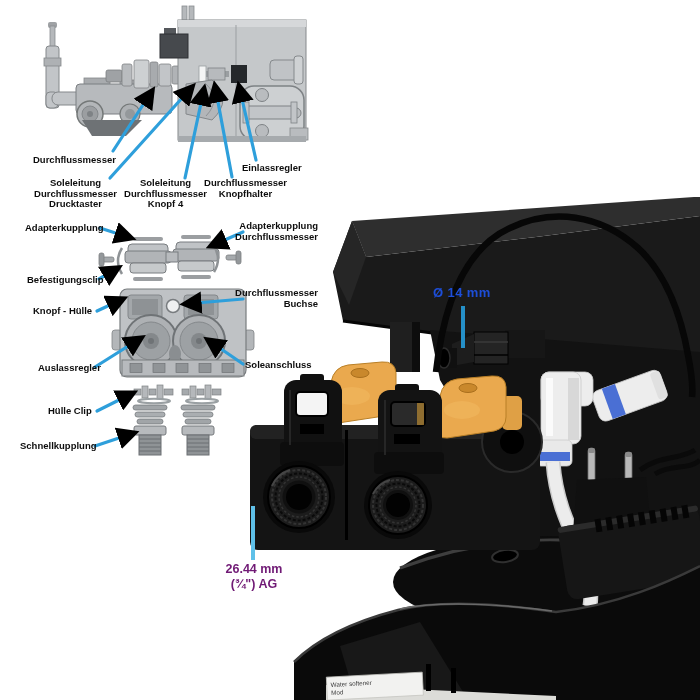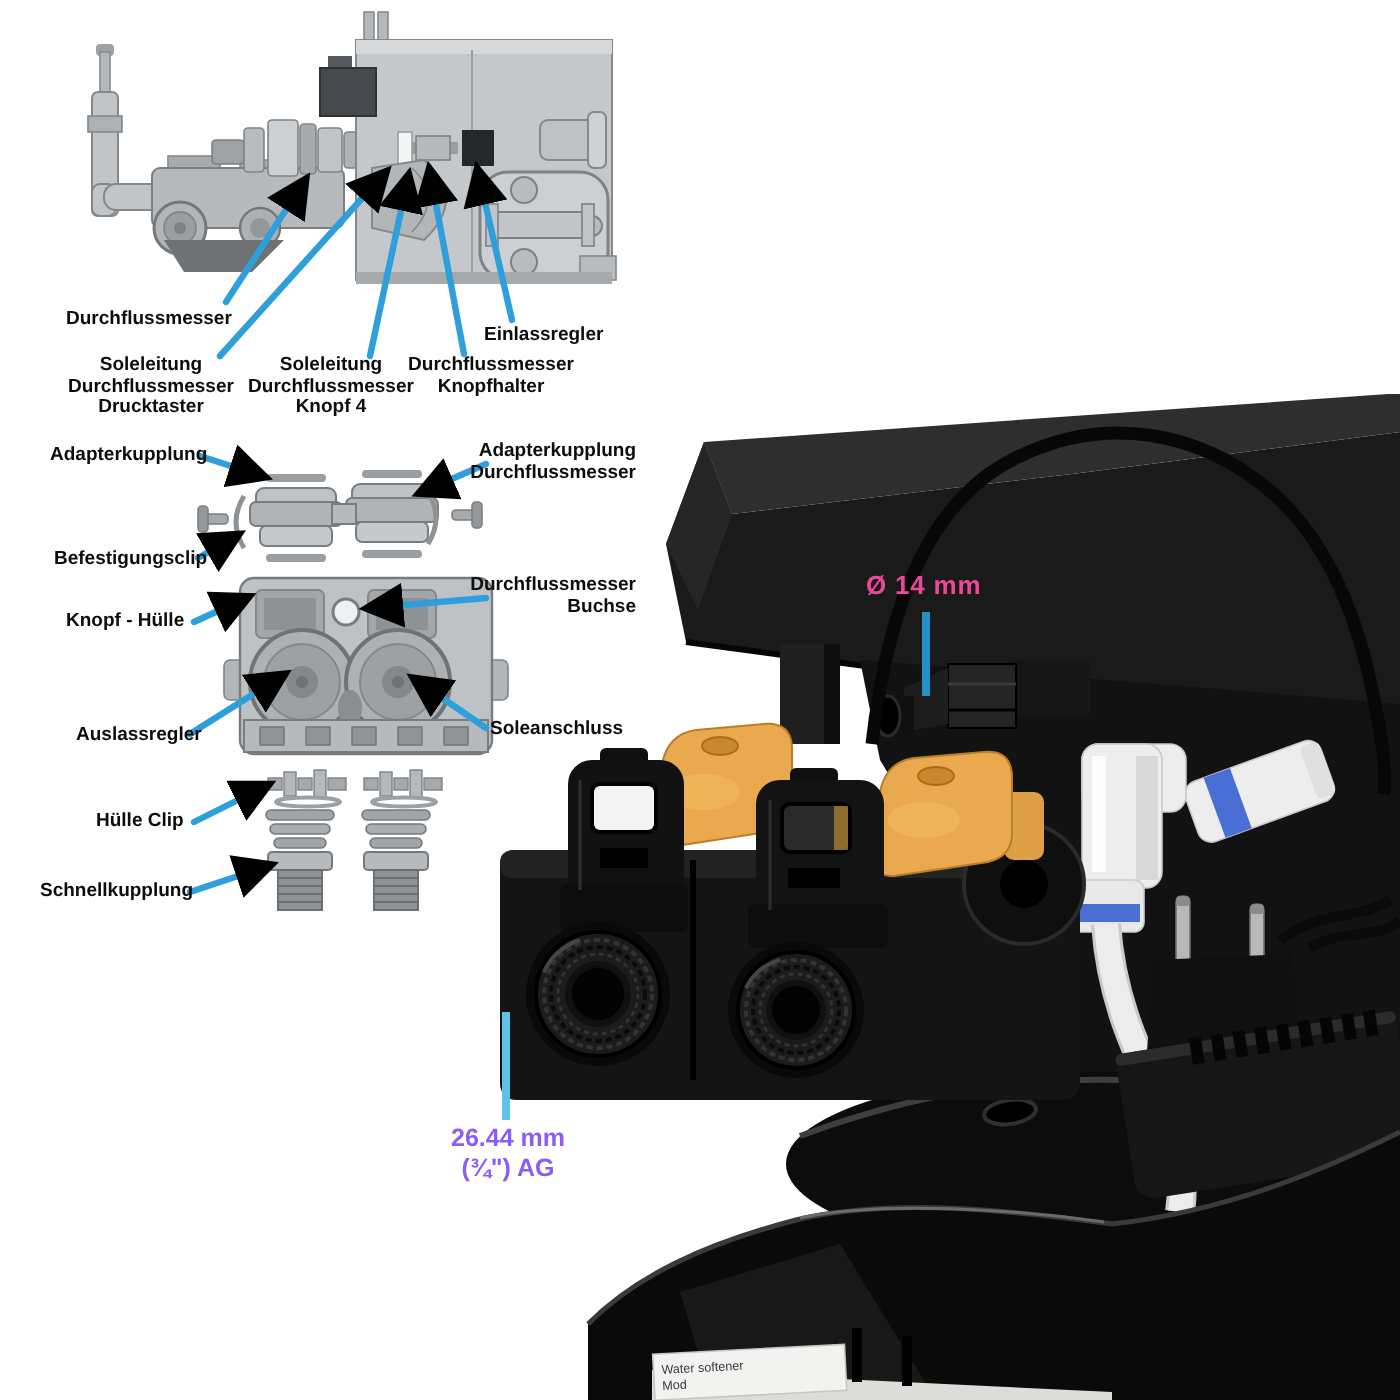--- a/index.html
+++ b/index.html
@@ -3,22 +3,22 @@
 <meta charset="utf-8">
 <style>
   html,body{margin:0;padding:0;background:#fff;}
   #stage{position:relative;width:700px;height:700px;background:#fff;overflow:hidden;
          font-family:"Liberation Sans",sans-serif;}
   #scene{position:absolute;left:0;top:0;width:700px;height:700px;}
   .lbl{position:absolute;font:bold 9.5px/1.12 "Liberation Sans",sans-serif;color:#0d0d0d;
        white-space:pre-line;}
   .lbl.center{text-align:center;}
   .lbl.right{text-align:right;}
-  .photo-ann-white{font:bold 13px/1.1 "Liberation Sans",sans-serif;color:#ec4899;letter-spacing:.4px;}
-  .photo-ann-dark{font:bold 12.5px/1.2 "Liberation Sans",sans-serif;color:#8b5cf6;}
+  .photo-ann-white{font:bold 13px/1.1 "Liberation Sans",sans-serif;color:#1d4ed8;letter-spacing:.4px;}
+  .photo-ann-dark{font:bold 12.5px/1.2 "Liberation Sans",sans-serif;color:#701a75;}
 </style>
 </head>
 <body>
 
 <div id="stage">
 
 <svg id="scene" viewBox="0 0 700 700">
   <defs>
     <marker id="ah" markerWidth="7" markerHeight="7" refX="5.2" refY="3.5" orient="auto">
       <path d="M0,0 L7,3.5 L0,7 Z" fill="currentColor"></path>

